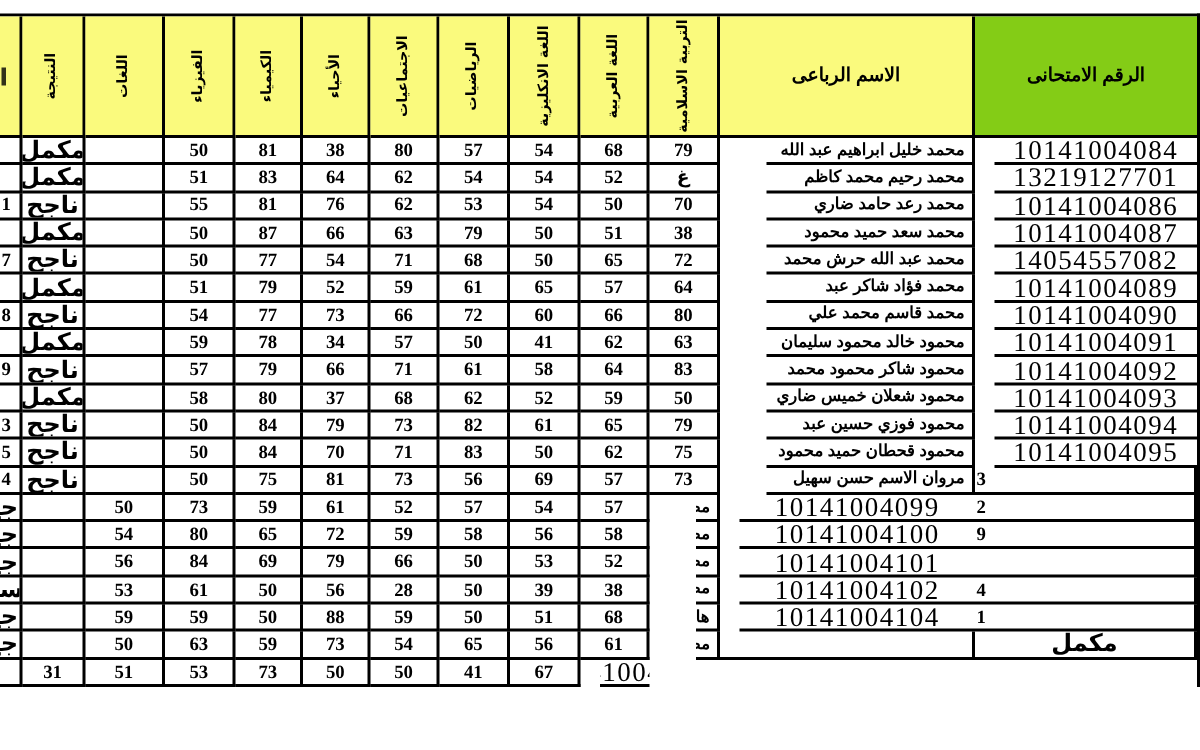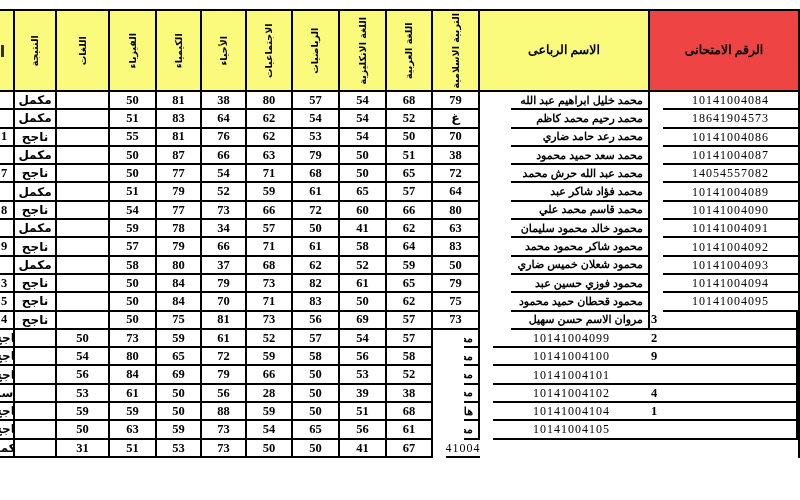--- a/index.html
+++ b/index.html
@@ -37,41 +37,41 @@
 
   
   .h{background:#fafa7d;position:relative;}
   .vlabel{
     transform:rotate(-90deg);
     white-space:nowrap;
     font-family:"DejaVu Sans",sans-serif;
     font-weight:bold;font-size:9.5px;
   }
   .hlabel{
-    font-family:Liberation Serif, serif;
+    font-family:Liberation Sans, sans-serif;
     font-weight:bold;font-size:12.5px;
   }
   .h.col-cut::after{ 
     content:"";position:absolute;left:1px;top:50%;margin-top:-6px;
     width:3px;height:12px;background:#000;opacity:.8;
   }
 
   
   .d.col-result{
     font-family:"DejaVu Sans",sans-serif;
-    font-size:12px;font-weight:bold;
+    font-size:16px;font-weight:bold;
   }
   .d.col-name{
     direction:rtl;justify-content:flex-start;
     padding-right:5px;
     font-family:Liberation Sans, sans-serif;
     font-size:11px;font-weight:bold;margin-left:31px;
   }
   .d.col-exam_number{
-    font-size:12px;font-weight:normal;letter-spacing:1px;margin-left:13px;
+    font-size:18px;font-weight:normal;letter-spacing:1px;margin-left:13px;
   }
   .d.col-cut{justify-content:flex-start;padding-left:1px;}
 </style>
 </head>
 <body>
 
 <div class="page">
   <div class="tbl" id="results-table" style="--header-bg: #fafa7d;">
       <div class="c h col-cut" style="background: rgb(250, 250, 125);"></div>
       <div class="c h col-result" style="background: rgb(250, 250, 125);">
@@ -100,21 +100,21 @@
       </div>
       <div class="c h col-arabic" style="background: rgb(250, 250, 125);">
         <span class="vlabel">اللغة العربية</span>
       </div>
       <div class="c h col-islamic" style="background: rgb(250, 250, 125);">
         <span class="vlabel">التربية الاسلامية</span>
       </div>
       <div class="c h col-name" style="background: rgb(250, 250, 125);">
         <span class="hlabel">الاسم الرباعى</span>
       </div>
-      <div class="c h col-exam_number" style="background: #ef4444;">
+      <div class="c h col-exam_number" style="background: #84cc16;">
         <span class="hlabel">الرقم الامتحانى</span>
       </div>
       <div class="c d col-cut"></div>
       <div class="c d col-result">مكمل</div>
       <div class="c d col-languages"></div>
       <div class="c d col-physics">50</div>
       <div class="c d col-chemistry">81</div>
       <div class="c d col-biology">38</div>
       <div class="c d col-social">80</div>
       <div class="c d col-math">57</div>
@@ -128,21 +128,21 @@
       <div class="c d col-languages"></div>
       <div class="c d col-physics">51</div>
       <div class="c d col-chemistry">83</div>
       <div class="c d col-biology">64</div>
       <div class="c d col-social">62</div>
       <div class="c d col-math">54</div>
       <div class="c d col-english">54</div>
       <div class="c d col-arabic">52</div>
       <div class="c d col-islamic">غ</div>
       <div class="c d col-name">محمد رحيم محمد كاظم</div>
-      <div class="c d col-exam_number">18641904573</div>
+      <div class="c d col-exam_number">13219127701</div>
       <div class="c d col-cut">1</div>
       <div class="c d col-result">ناجح</div>
       <div class="c d col-languages"></div>
       <div class="c d col-physics">55</div>
       <div class="c d col-chemistry">81</div>
       <div class="c d col-biology">76</div>
       <div class="c d col-social">62</div>
       <div class="c d col-math">53</div>
       <div class="c d col-english">54</div>
       <div class="c d col-arabic">50</div>
@@ -348,21 +348,20 @@
       <div class="c d col-languages"></div>
       <div class="c d col-physics">50</div>
       <div class="c d col-chemistry">63</div>
       <div class="c d col-biology">59</div>
       <div class="c d col-social">73</div>
       <div class="c d col-math">54</div>
       <div class="c d col-english">65</div>
       <div class="c d col-arabic">56</div>
       <div class="c d col-islamic">61</div>
       <div class="c d col-name">مصطفى محمد عباس احمد</div>
-      <div class="c d col-exam_number">10141004105</div>
       <div class="c d col-cut"></div>
       <div class="c d col-result">مكمل</div>
       <div class="c d col-languages"></div>
       <div class="c d col-physics">31</div>
       <div class="c d col-chemistry">51</div>
       <div class="c d col-biology">53</div>
       <div class="c d col-social">73</div>
       <div class="c d col-math">50</div>
       <div class="c d col-english">50</div>
       <div class="c d col-arabic">41</div>

